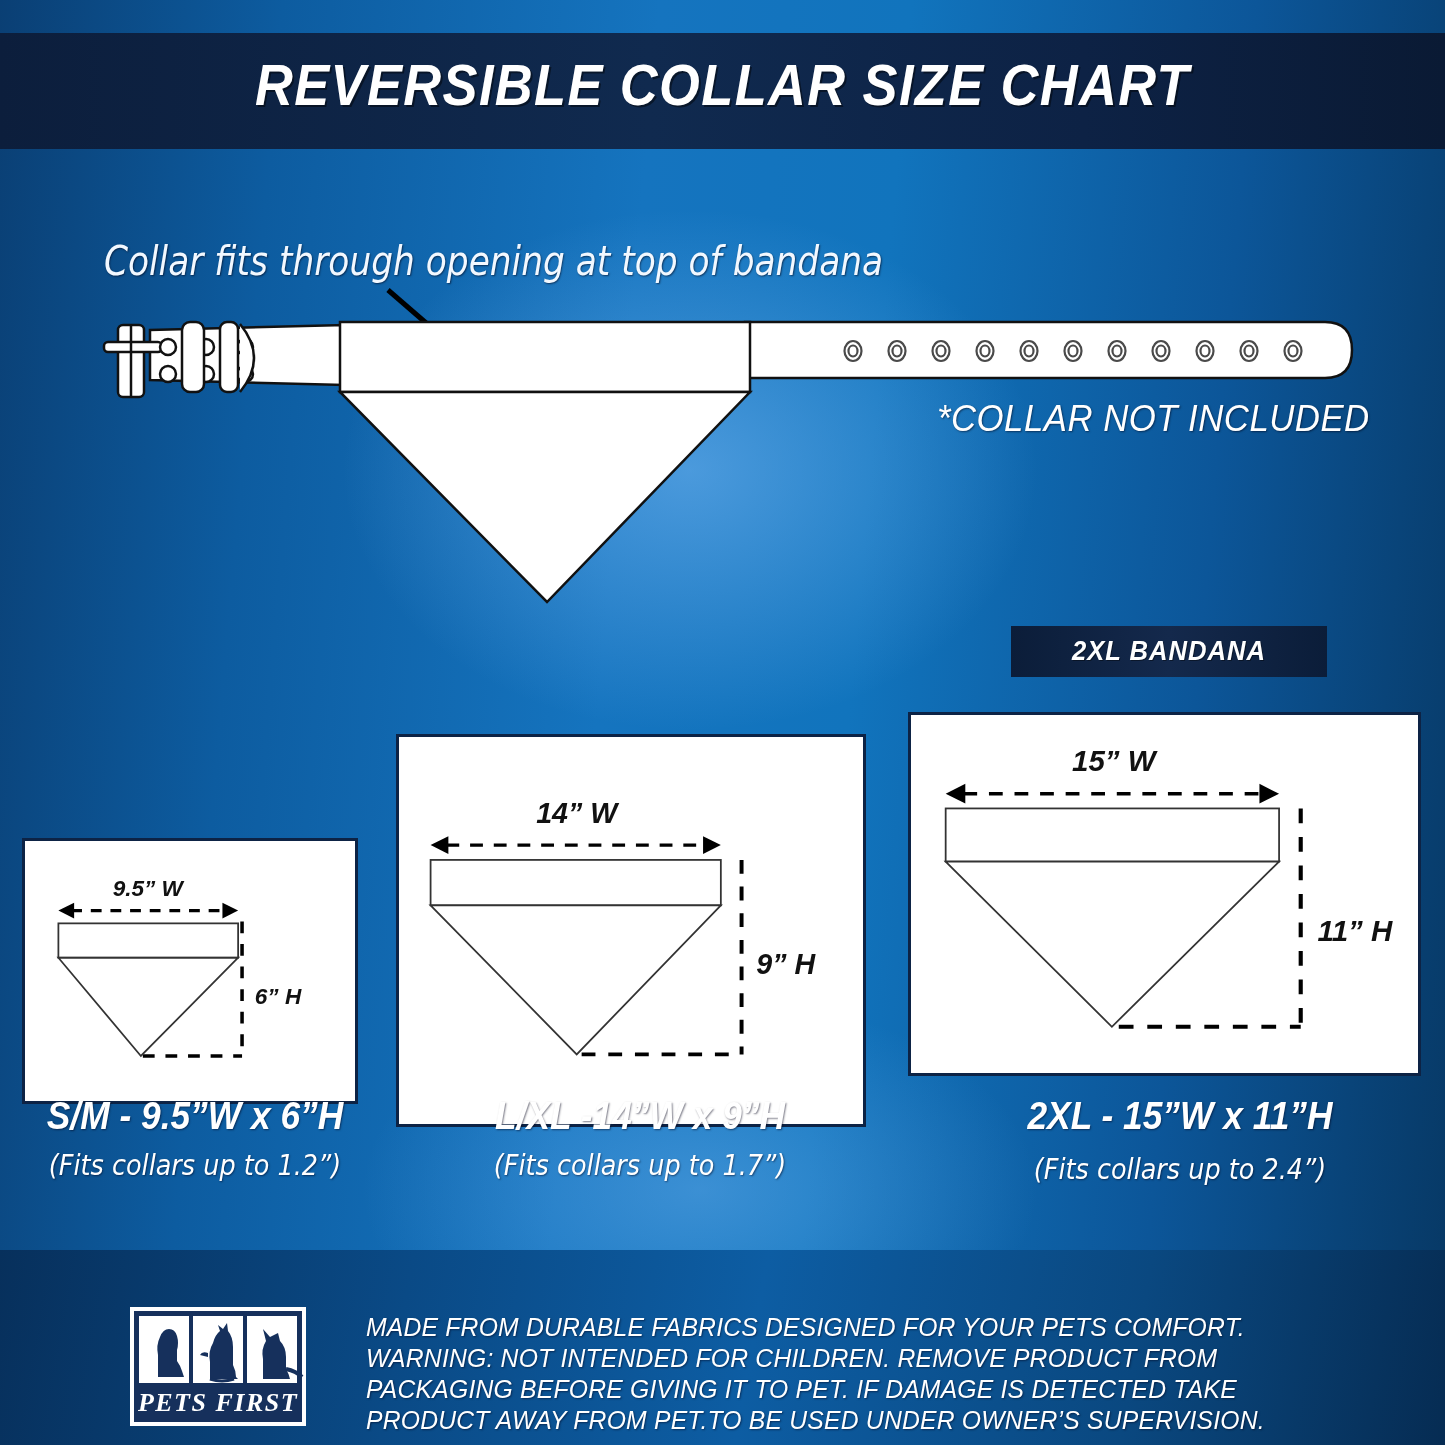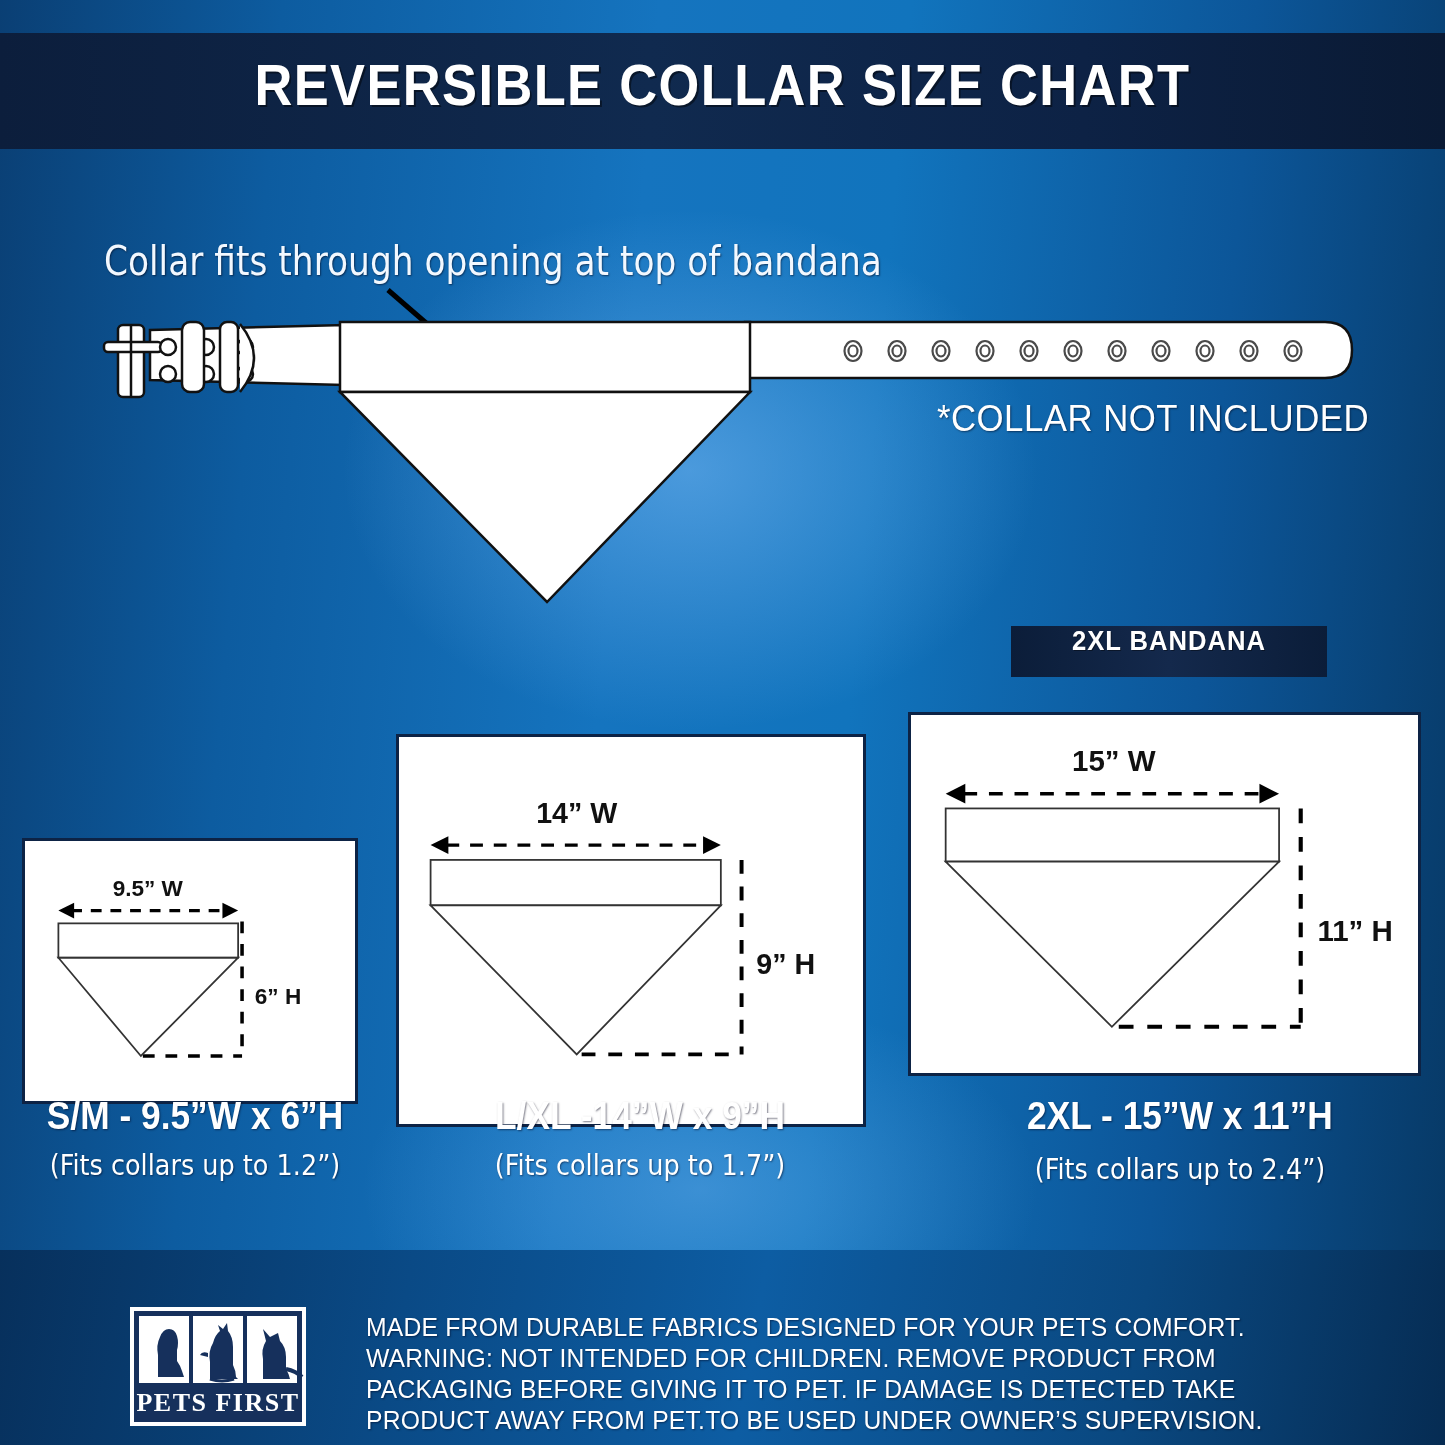--- a/index.html
+++ b/index.html
@@ -7,20 +7,21 @@
     width:1445px;height:1445px;overflow:hidden;
     font-family:"Liberation Sans",sans-serif;
     background:#0b3e73;
   }
   #page{
     position:relative;width:1445px;height:1445px;overflow:hidden;
     background:
       radial-gradient(ellipse 560px 420px at 690px 470px, rgba(120,185,245,0.55) 0%, rgba(120,185,245,0.0) 62%),
       radial-gradient(ellipse 520px 300px at 700px 1190px, rgba(120,185,245,0.40) 0%, rgba(120,185,245,0.0) 65%),
       linear-gradient(95deg,#0a3f74 0%, #0d5ca0 18%, #1574bf 42%, #1174bd 58%, #0c5699 80%, #073864 100%);
+    font-style: italic;
   }
   
   .title-banner{
     position:absolute;left:0;top:33px;width:1445px;height:116px;
     background:linear-gradient(90deg,#0c1e3c 0%,#102a4f 45%,#0d2245 75%,#0a1a34 100%);
   }
   .title-text{
     position:absolute;left:0;top:52px;width:1445px;text-align:center;
     color:#ffffff;font-size:57px;font-weight:bold;letter-spacing:1.5px;
     font-family:"Liberation Sans Narrow","Liberation Sans",sans-serif;
@@ -42,21 +43,21 @@
     font-family:"Liberation Sans Narrow","Liberation Sans",sans-serif;
     transform:scaleX(0.94);transform-origin:0 50%;
     text-shadow:1px 1px 2px rgba(0,0,20,.5);white-space:nowrap;
   }
   
   .hero{position:absolute;left:0;top:200px;width:1445px;height:430px;}
   
   .size-bar{
     position:absolute;height:51px;
     background:linear-gradient(90deg,#0b1d39 0%,#14294c 50%,#0b1d39 100%);
-    display:flex;justify-content:center;
+    display:flex;align-items:center;justify-content:center;
   }
   .size-bar span{
     color:#ffffff;font-size:27px;font-weight:bold;letter-spacing:1px;
     font-family:"Liberation Sans Narrow","Liberation Sans",sans-serif;
     transform:scaleX(0.95);white-space:nowrap;
     text-shadow:1px 1px 0 rgba(0,0,0,.4);
   }
   .bar-sm{left:32px;top:752px;width:316px;}
   .bar-lxl{left:476px;top:659px;width:316px;}
   .bar-2xl{left:1011px;top:626px;width:316px;}

